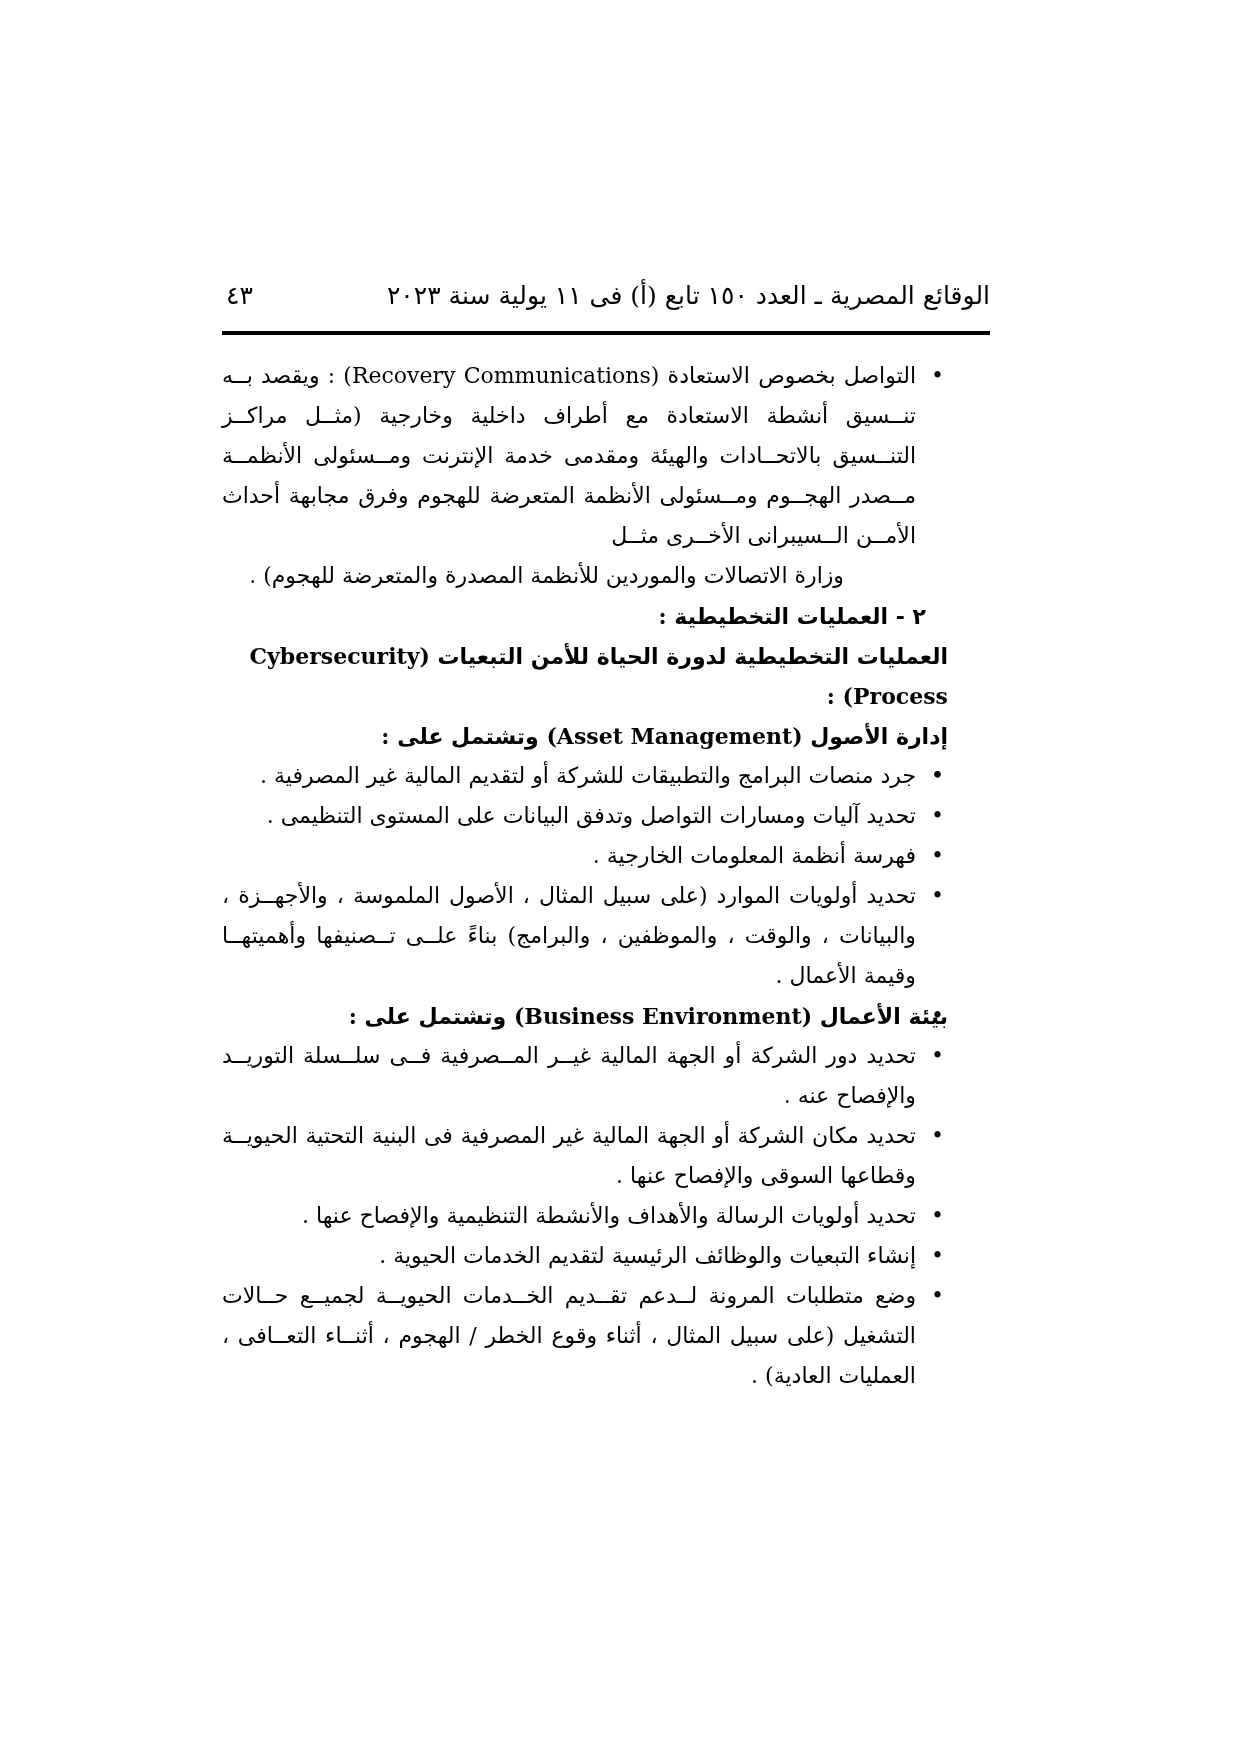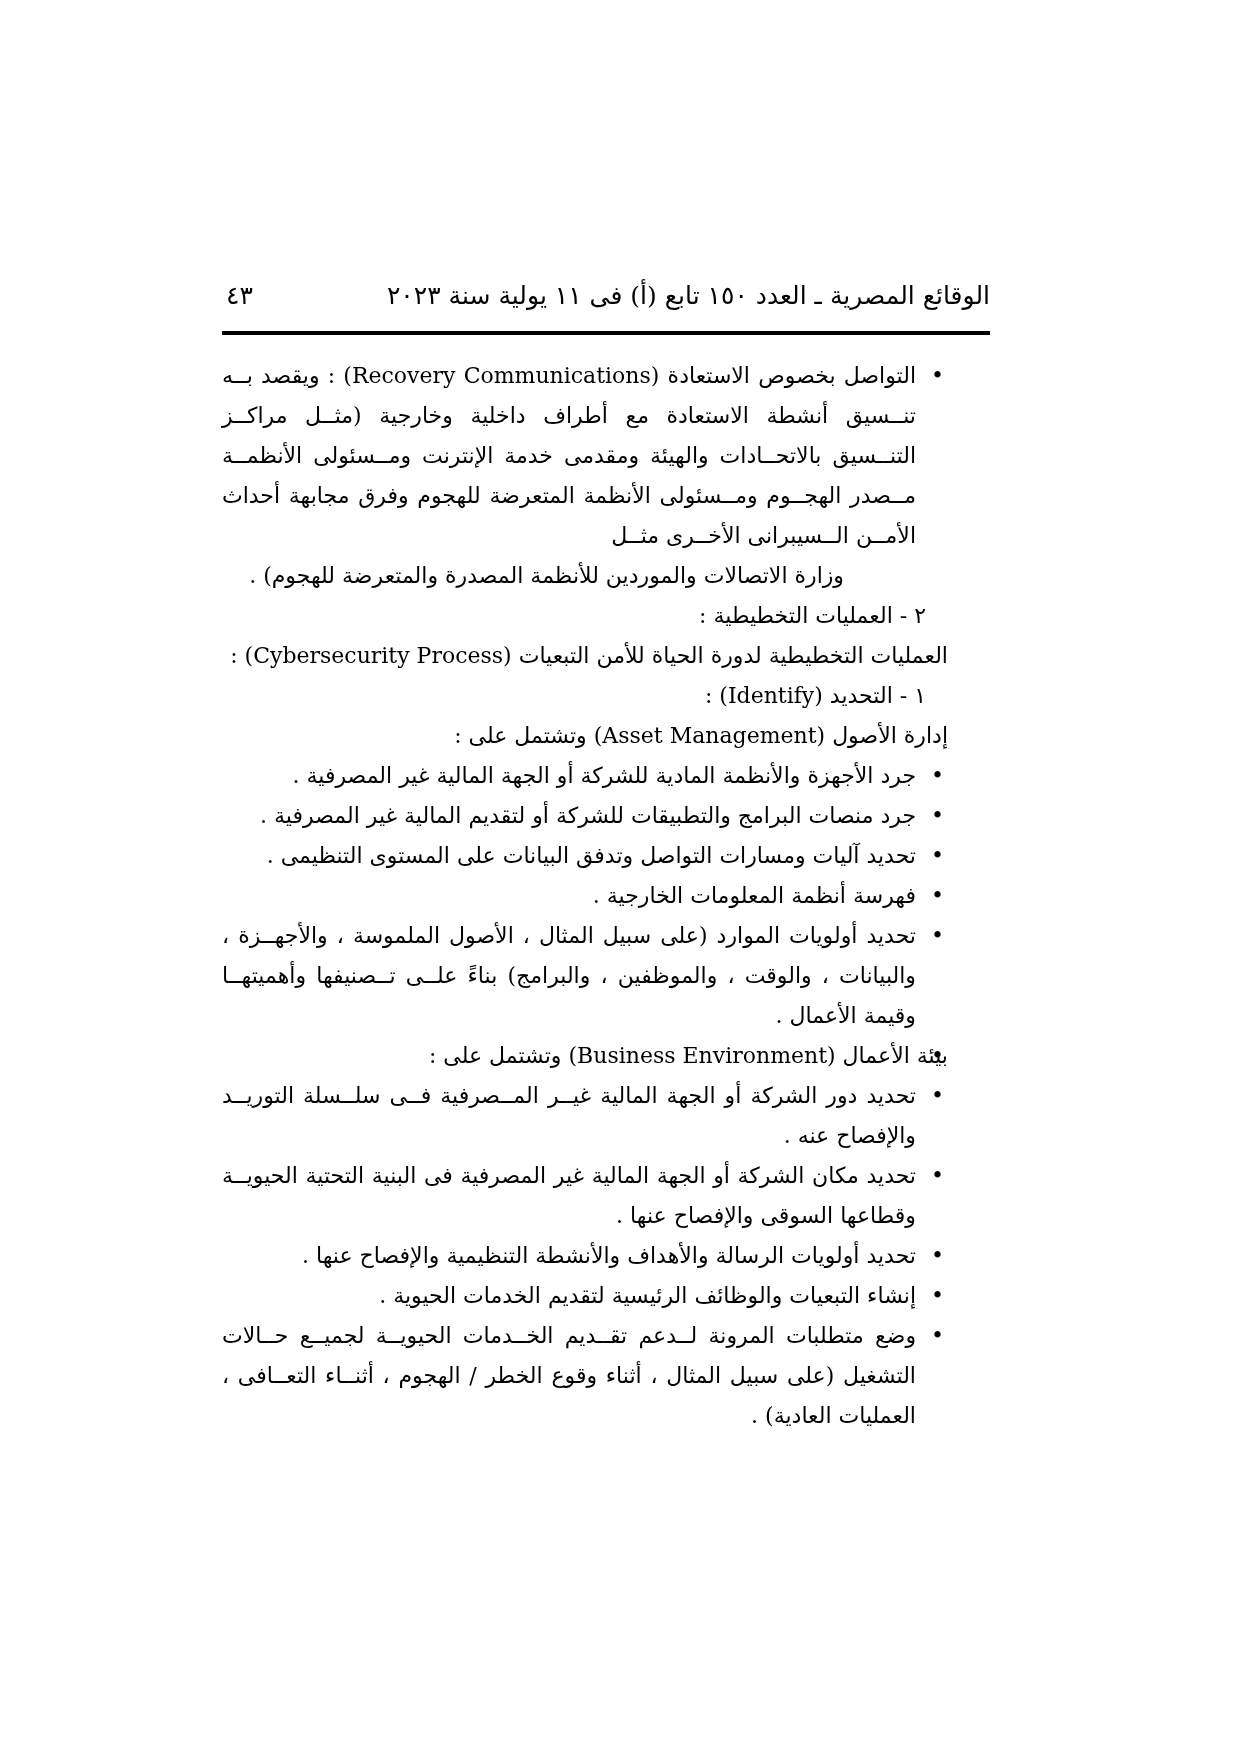--- a/index.html
+++ b/index.html
@@ -23,21 +23,21 @@
   .rule {
     position:absolute; top:331px; right:250px; width:768px; height:4px;
     background:#000000;
   }
 
   .body {
     position:absolute; top:356px; right:292px; width:726px;
     direction:rtl; font-size:22px; line-height:40px; text-align:right;
   }
 
-  .heading { font-weight:normal; text-align:right; }
+  .heading { font-weight:bold; text-align:right; }
   .heading.indent { margin-right:22px; }
 
   .bullet { position:relative; padding-right:32px; text-align:justify; }
   .bullet .dot { position:absolute; right:4px; top:0; font-size:22px; }
 
   .tail { text-align:right; margin-right:104px; }
 </style>
 </head>
 <body>
 
@@ -52,25 +52,24 @@
 
   <div class="body">
 
     <div class="bullet">
       <span class="dot">•</span><span>التواصل بخصوص الاستعادة (Recovery Communications) : ويقصد بــه تنــسيق أنشطة الاستعادة مع أطراف داخلية وخارجية (مثــل مراكــز التنــسيق بالاتحــادات والهيئة ومقدمى خدمة الإنترنت ومــسئولى الأنظمــة مــصدر الهجــوم ومــسئولى الأنظمة المتعرضة للهجوم وفرق مجابهة أحداث الأمــن الــسيبرانى الأخــرى مثــل</span>
     </div>
     <div class="tail">وزارة الاتصالات والموردين للأنظمة المصدرة والمتعرضة للهجوم) .</div>
 
     <div class="heading indent">٢ - العمليات التخطيطية :</div>
     <div class="heading">العمليات التخطيطية لدورة الحياة للأمن التبعيات (Cybersecurity Process) :</div>
-    <div class="heading indent">١ - التحديد (Identify) :</div>
     <div class="heading">إدارة الأصول (Asset Management) وتشتمل على :</div>
 
     <div class="bullet">
-      <span class="dot">•</span><span>جرد الأجهزة والأنظمة المادية للشركة أو الجهة المالية غير المصرفية .</span>
+      <span class="dot">•</span>
     </div>
     <div class="bullet">
       <span class="dot">•</span><span>جرد منصات البرامج والتطبيقات للشركة أو لتقديم المالية غير المصرفية .</span>
     </div>
     <div class="bullet">
       <span class="dot">•</span><span>تحديد آليات ومسارات التواصل وتدفق البيانات على المستوى التنظيمى .</span>
     </div>
     <div class="bullet">
       <span class="dot">•</span><span>فهرسة أنظمة المعلومات الخارجية .</span>
     </div>

